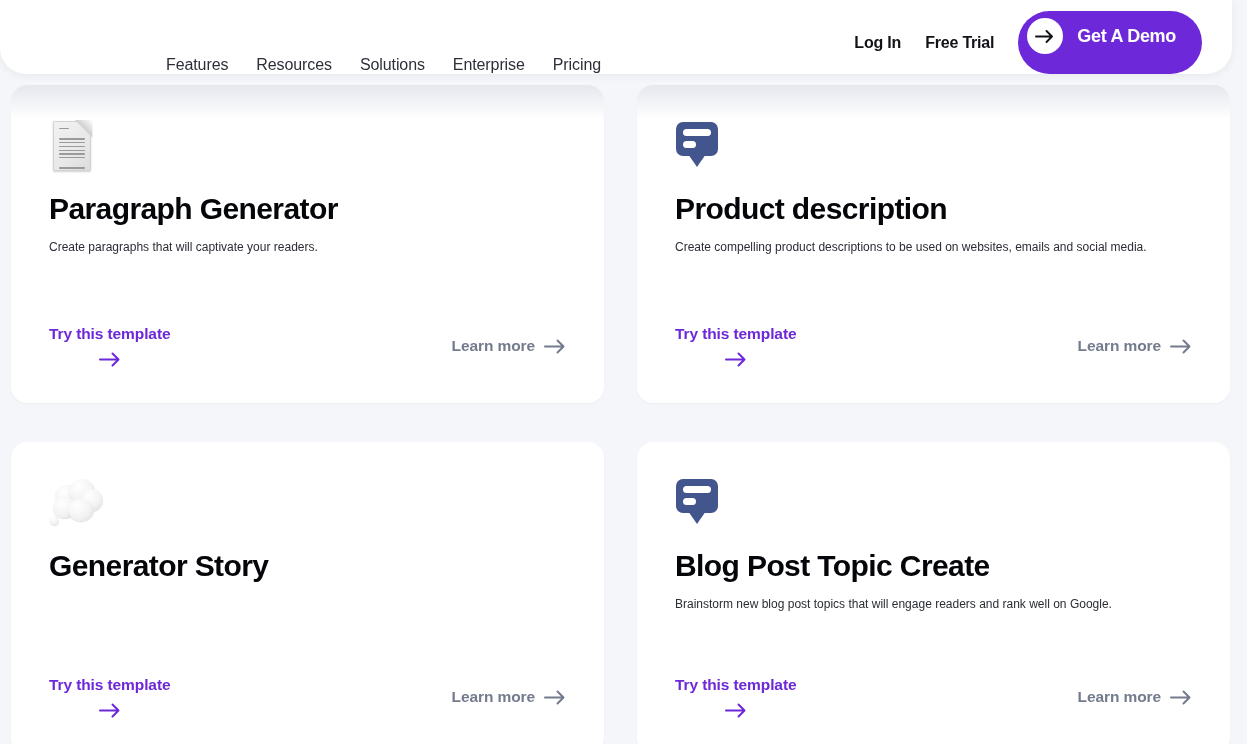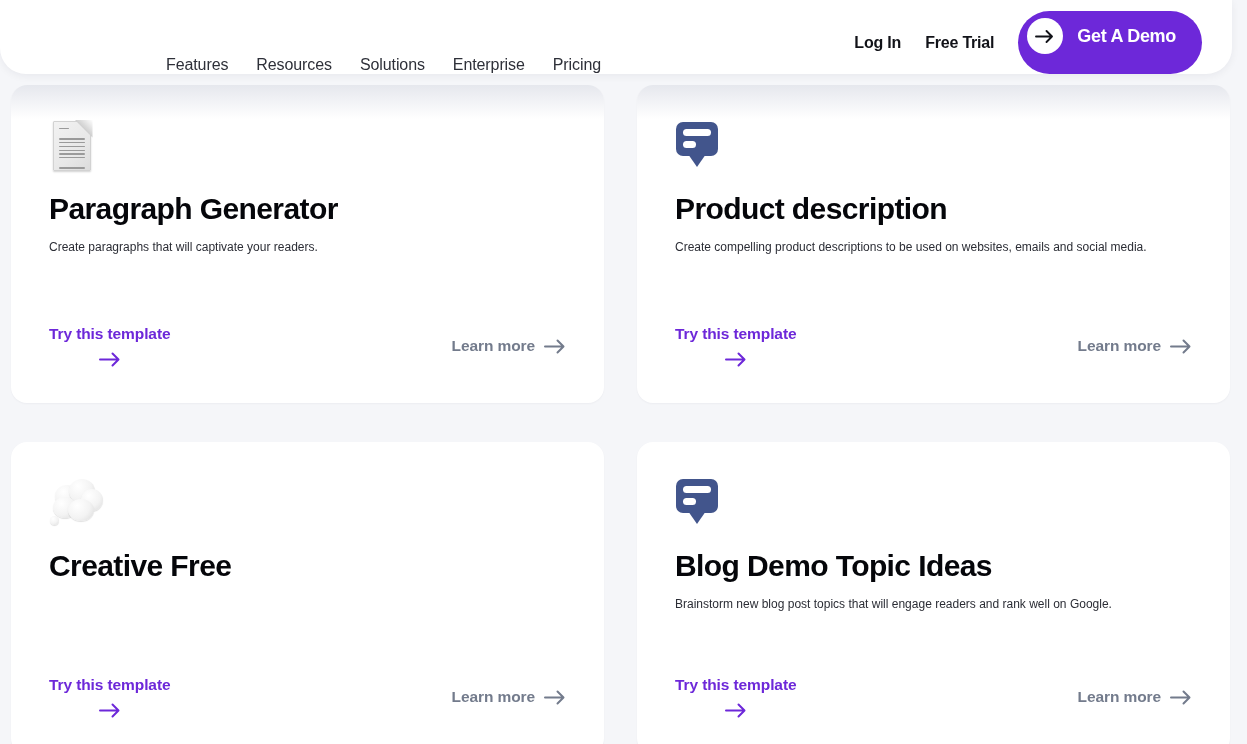--- a/index.html
+++ b/index.html
@@ -329,21 +329,21 @@
     <div class="card-icon">
       <div class="icon-thought">
         <span class="b1"></span>
           <span class="b2"></span>
           <span class="b3"></span>
         <span class="b4"></span>
           <span class="b5"></span>
           <span class="b6"></span>
       </div>
     </div>
-    <div class="card-title">Creative Free</div>
+    <div class="card-title">Generator Story</div>
     <div class="card-links">
       <a class="link link-primary" href="#">
         <span>Try this template</span>
         <svg width="22" height="15" viewBox="0 0 22 15" fill="none">
           <path d="M1 7.5h18M13.5 1.5L19.5 7.5l-6 6" stroke="#6d28d9" stroke-width="2" stroke-linecap="round" stroke-linejoin="round"></path>
         </svg>
       </a>
       <a class="link link-secondary" href="#">
         <span>Learn more</span>
         <svg width="22" height="15" viewBox="0 0 22 15" fill="none">
@@ -355,21 +355,21 @@
 
   <div class="card row-bottom">
     <div class="card-icon">
       <div class="icon-speech">
         <div class="body"></div>
         <div class="tail"></div>
         <div class="l1"></div>
         <div class="l2"></div>
       </div>
     </div>
-    <div class="card-title">Blog Demo Topic Ideas</div>
+    <div class="card-title">Blog Post Topic Create</div>
     <div class="card-desc">Brainstorm new blog post topics that will engage readers and rank well on Google.</div>
     <div class="card-links">
       <a class="link link-primary" href="#">
         <span>Try this template</span>
         <svg width="22" height="15" viewBox="0 0 22 15" fill="none">
           <path d="M1 7.5h18M13.5 1.5L19.5 7.5l-6 6" stroke="#6d28d9" stroke-width="2" stroke-linecap="round" stroke-linejoin="round"></path>
         </svg>
       </a>
       <a class="link link-secondary" href="#">
         <span>Learn more</span>

